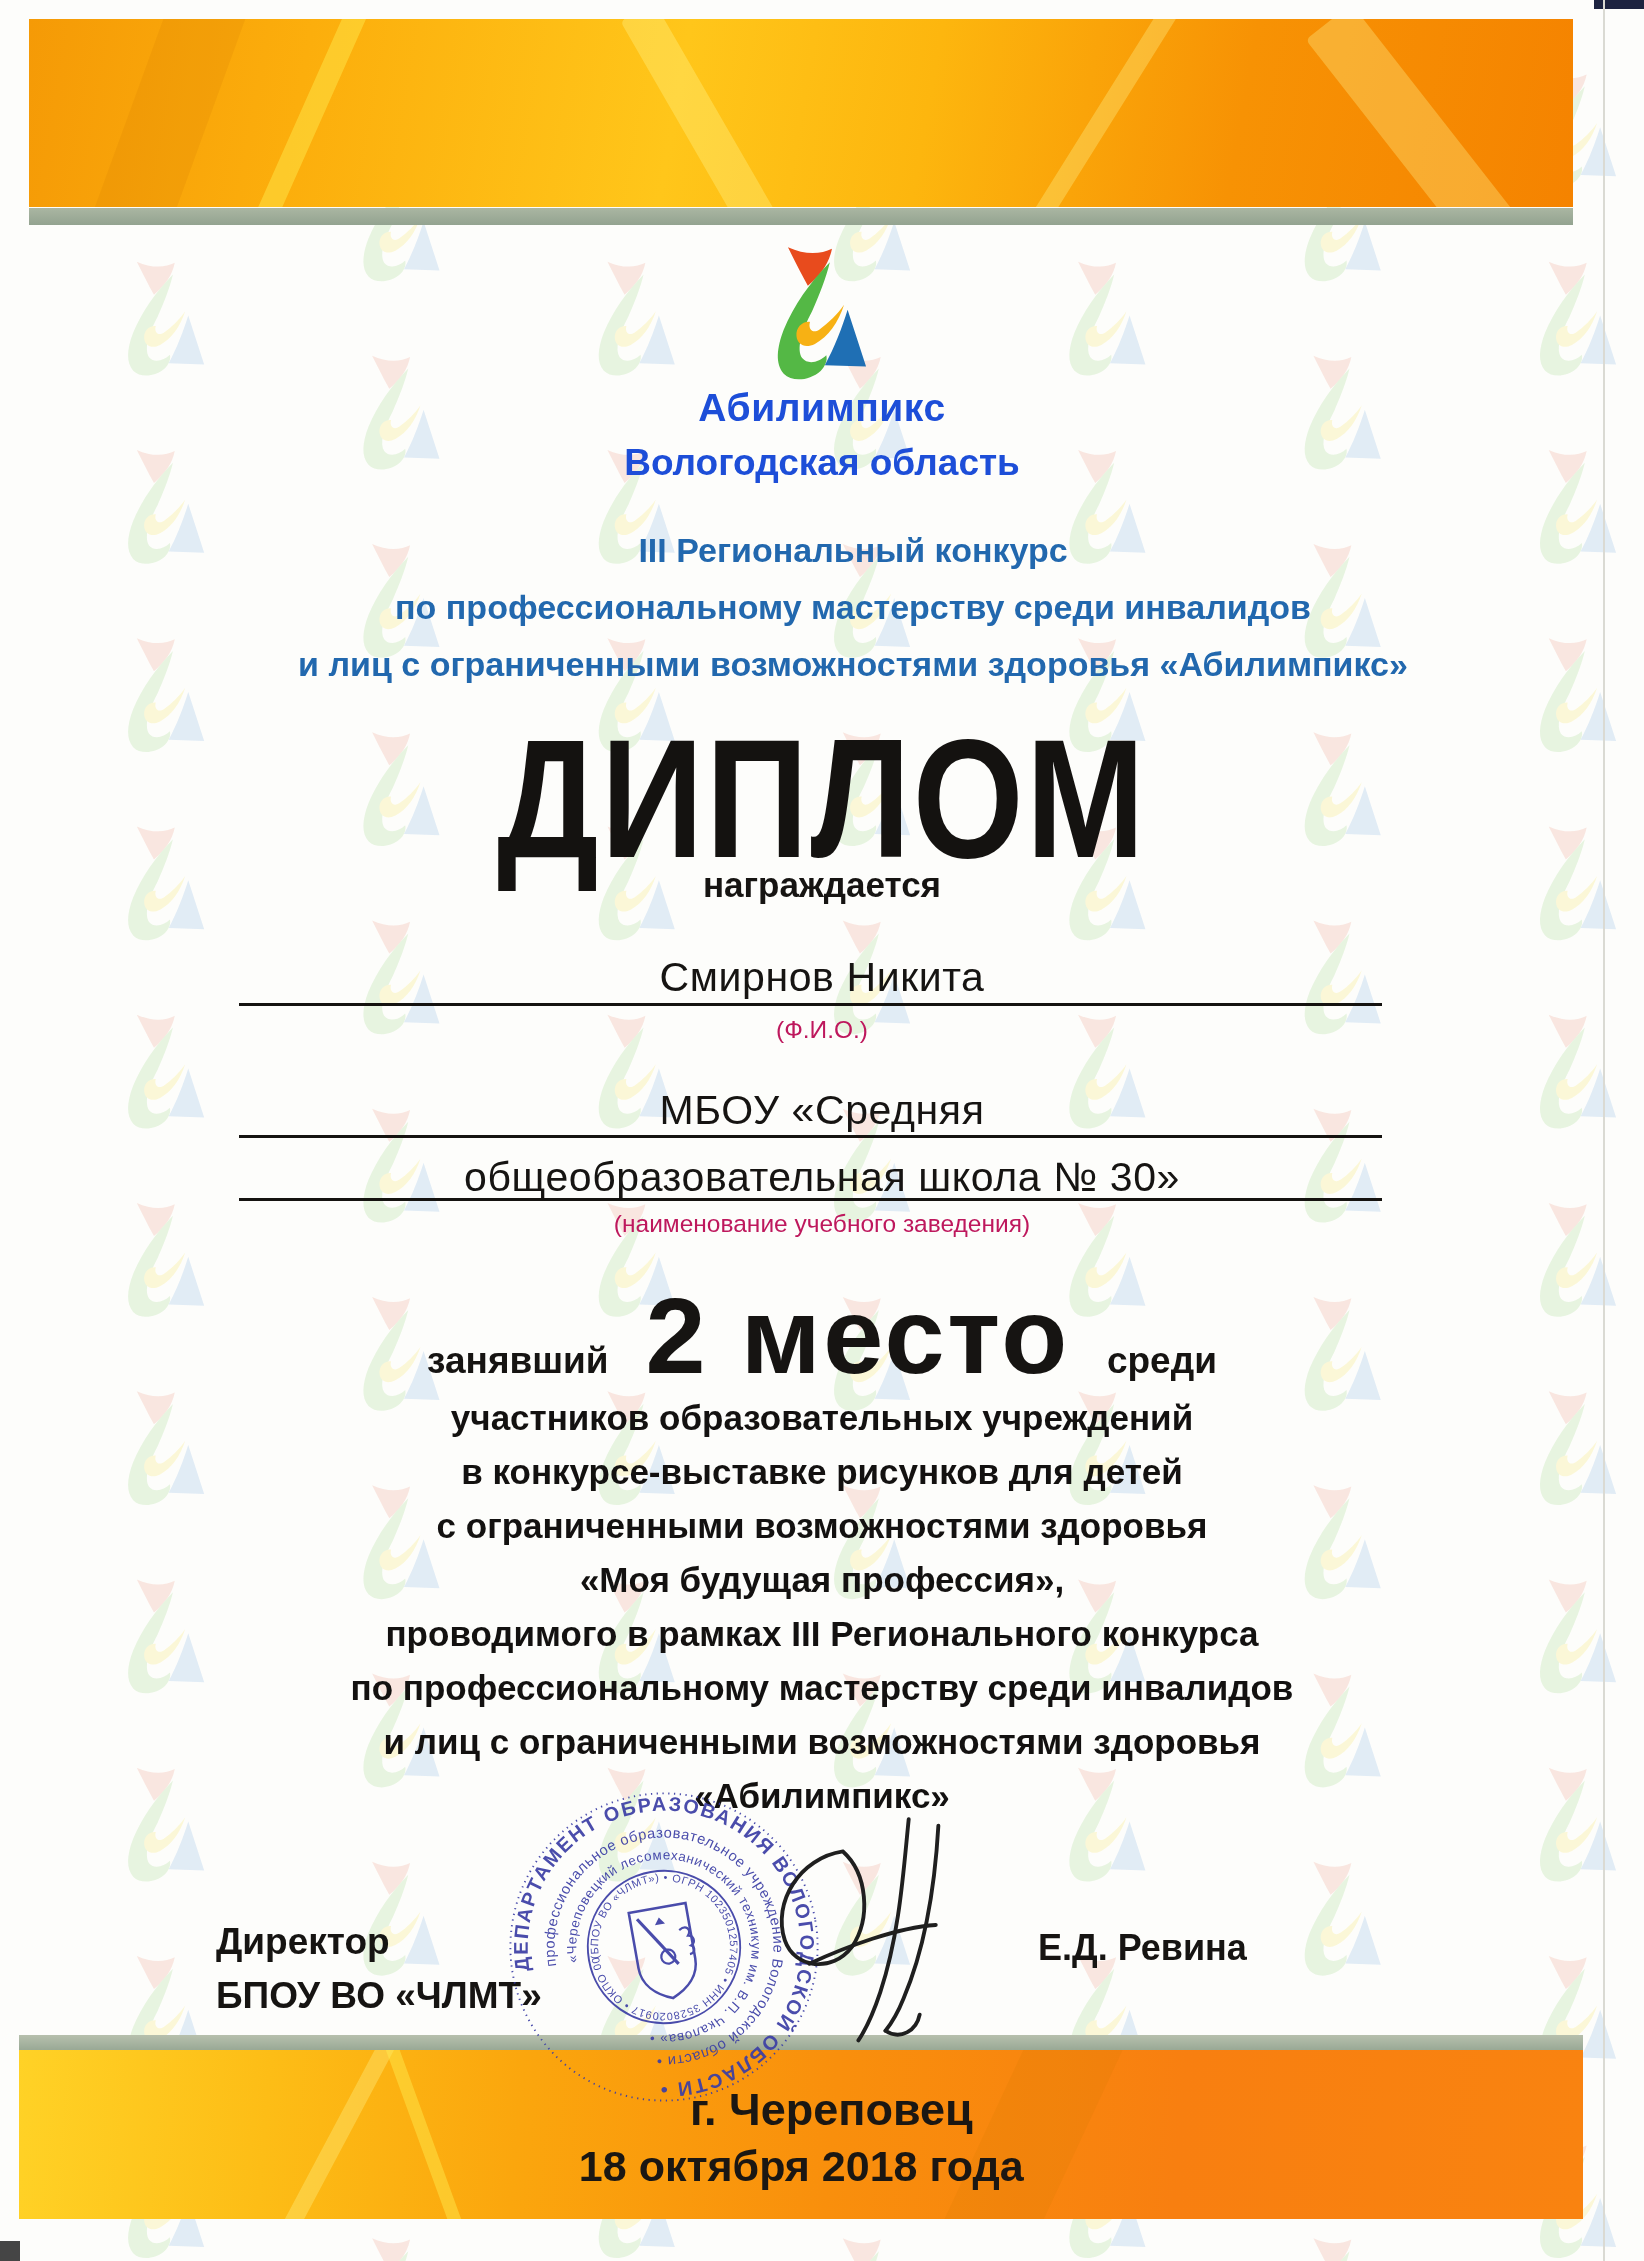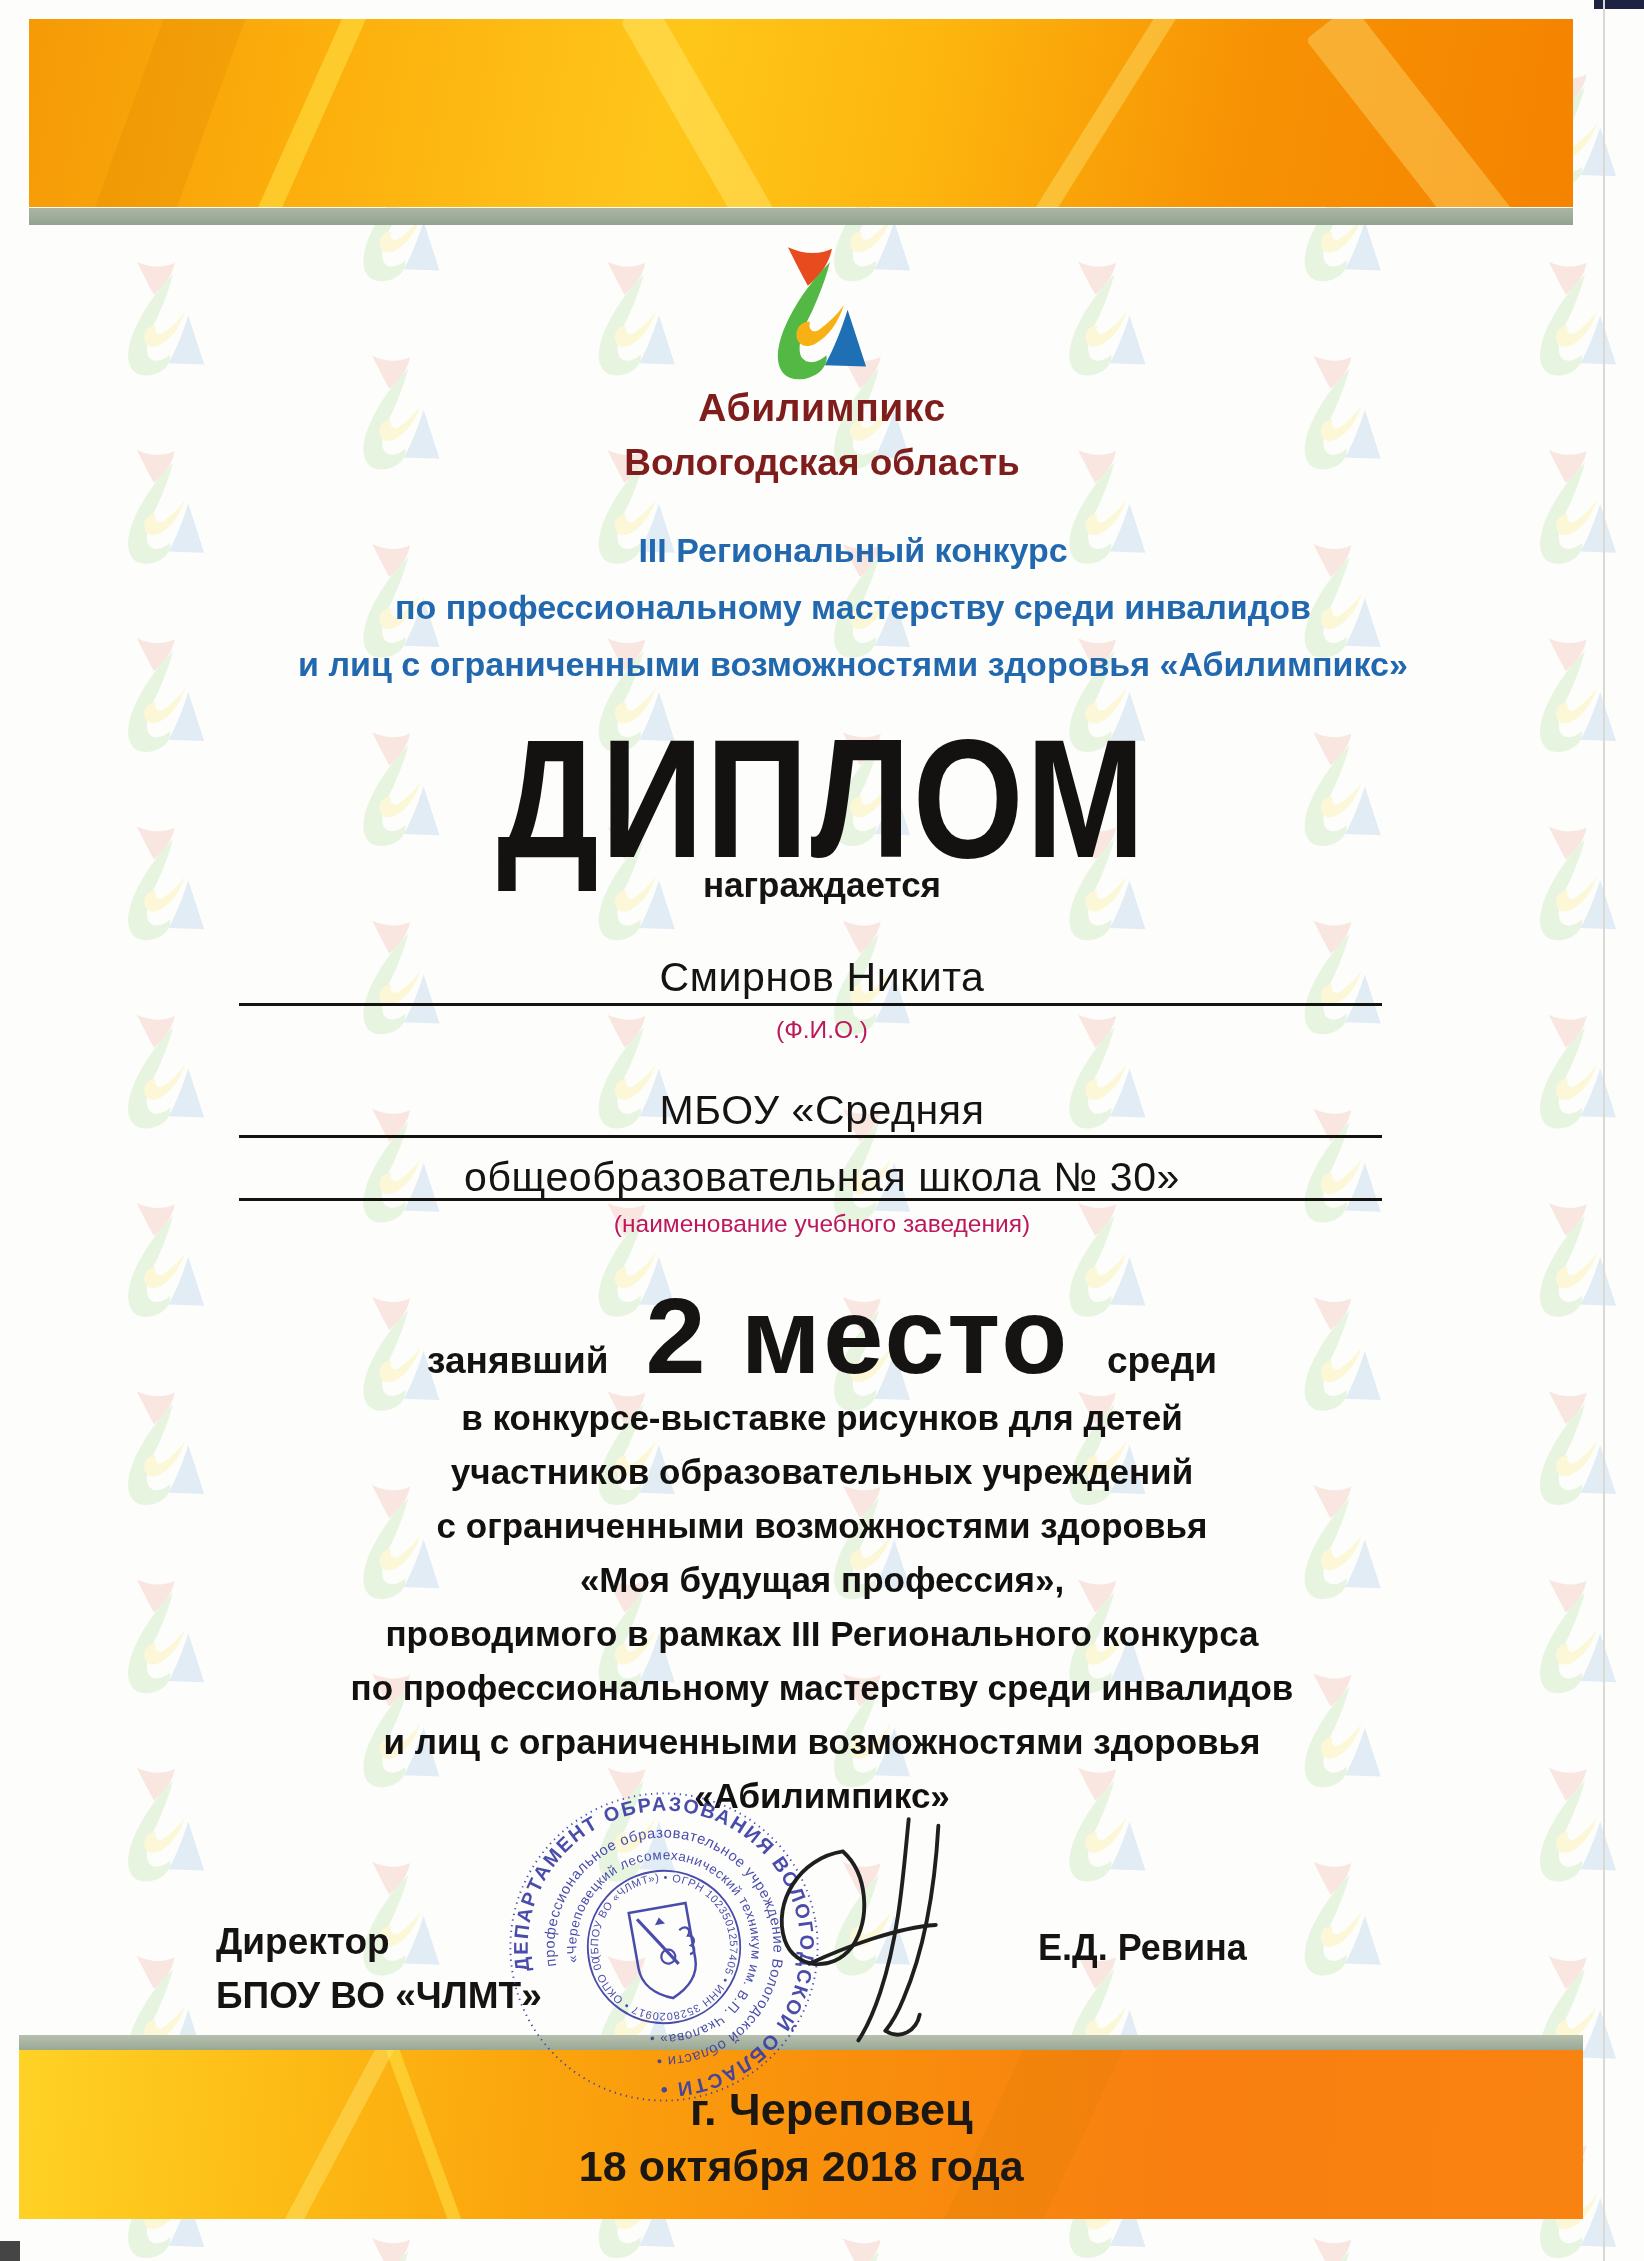--- a/index.html
+++ b/index.html
@@ -43,21 +43,21 @@
   
   .band-text{position:absolute;left:0;width:100%;text-align:center;color:#241d13;}
   .hdr1{top:61px;font-size:34px;font-weight:600;letter-spacing:0.6px;}
   .hdr2{top:134px;font-size:34px;font-weight:600;letter-spacing:0.6px;}
   
   .logo-svg{position:absolute;left:734px;top:242px;z-index:2;}
   .lg-red{fill:#e84b1d;}
   .lg-green{fill:#54b845;}
   .lg-yellow{fill:#f7b114;}
   .lg-blue{fill:#1f6fb4;}
-  .brand{position:absolute;left:0;width:100%;text-align:center;z-index:2;color:#7f1d1d;font-weight:700;}
+  .brand{position:absolute;left:0;width:100%;text-align:center;z-index:2;color:#1d4ed8;font-weight:700;}
   .brand-name{top:386px;font-size:39px;letter-spacing:0.6px;}
   .brand-region{top:442px;font-size:37px;}
   
   .subtitle{position:absolute;left:0;top:522px;width:100%;text-align:center;z-index:2;
     color:#2268ae;font-weight:700;font-size:34px;line-height:57px;padding-left:31px;}
   
   .title{
     position:absolute;left:0;top:702px;width:100%;text-align:center;z-index:2;
     font-size:162px;font-weight:700;letter-spacing:2.6px;color:#141210;
     transform:scale(.88,1.04);transform-origin:center top;
@@ -235,22 +235,22 @@
   <div class="rule" style="top:1198px;"></div>
   <div class="center-line caption" style="top:1210px;">(наименование учебного заведения)</div>
 
   <div class="award-line">
     <span class="award-small">занявший</span>
     <span class="award-place">2 место</span>
     <span class="award-small">среди</span>
   </div>
 
   <div class="body-lines">
+    <div>участников образовательных учреждений</div>
     <div>в конкурсе-выставке рисунков для детей</div>
-    <div>участников образовательных учреждений</div>
     <div>с ограниченными возможностями здоровья</div>
     <div>«Моя будущая профессия»,</div>
     <div>проводимого в рамках III Регионального конкурса</div>
     <div>по профессиональному мастерству среди инвалидов</div>
     <div>и лиц с ограниченными возможностями здоровья</div>
     <div>«Абилимпикс»</div>
   </div>
 
   <div class="role">
     <div>Директор</div>

